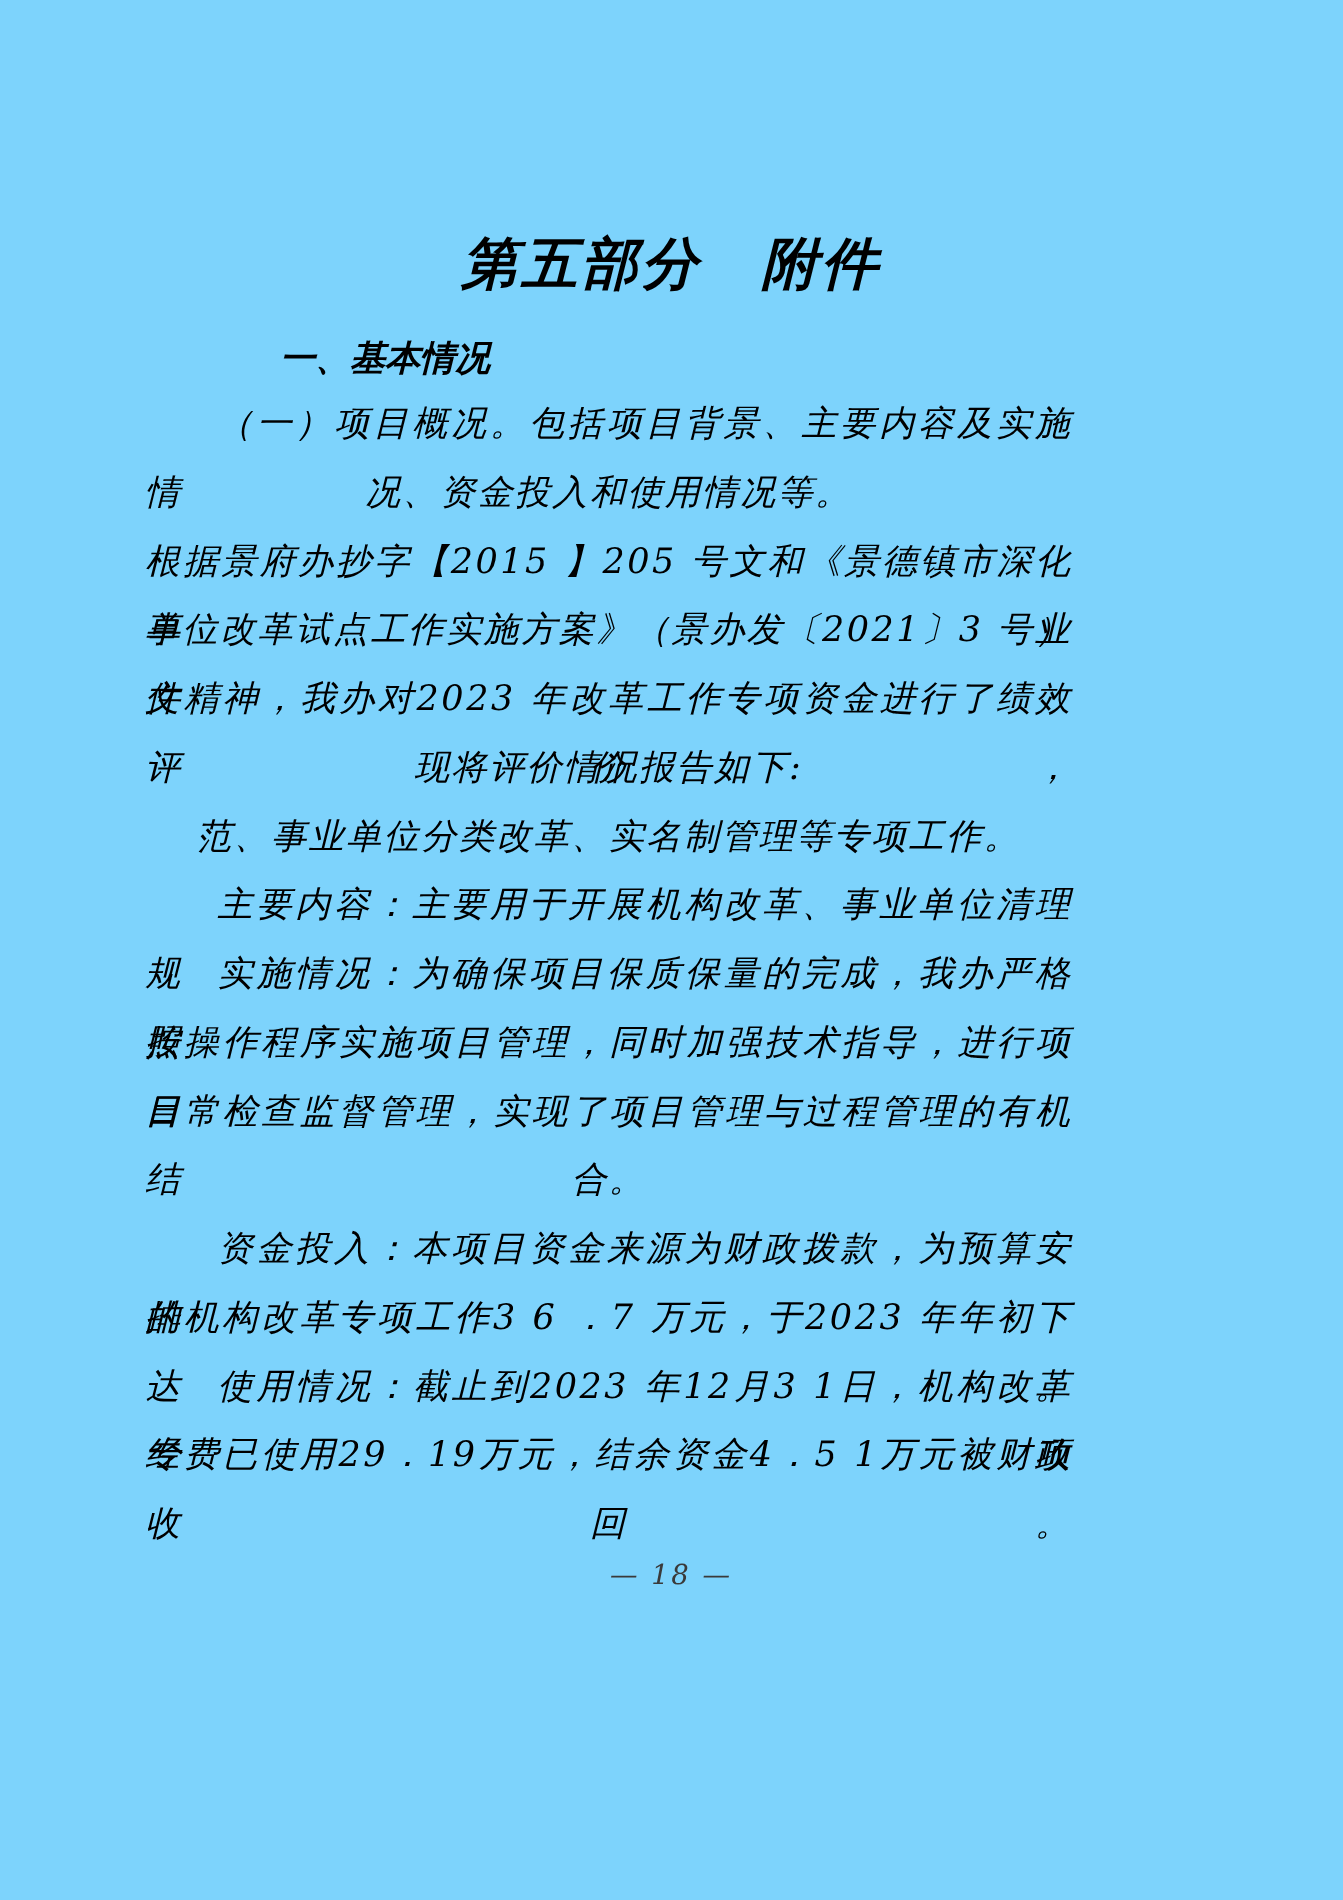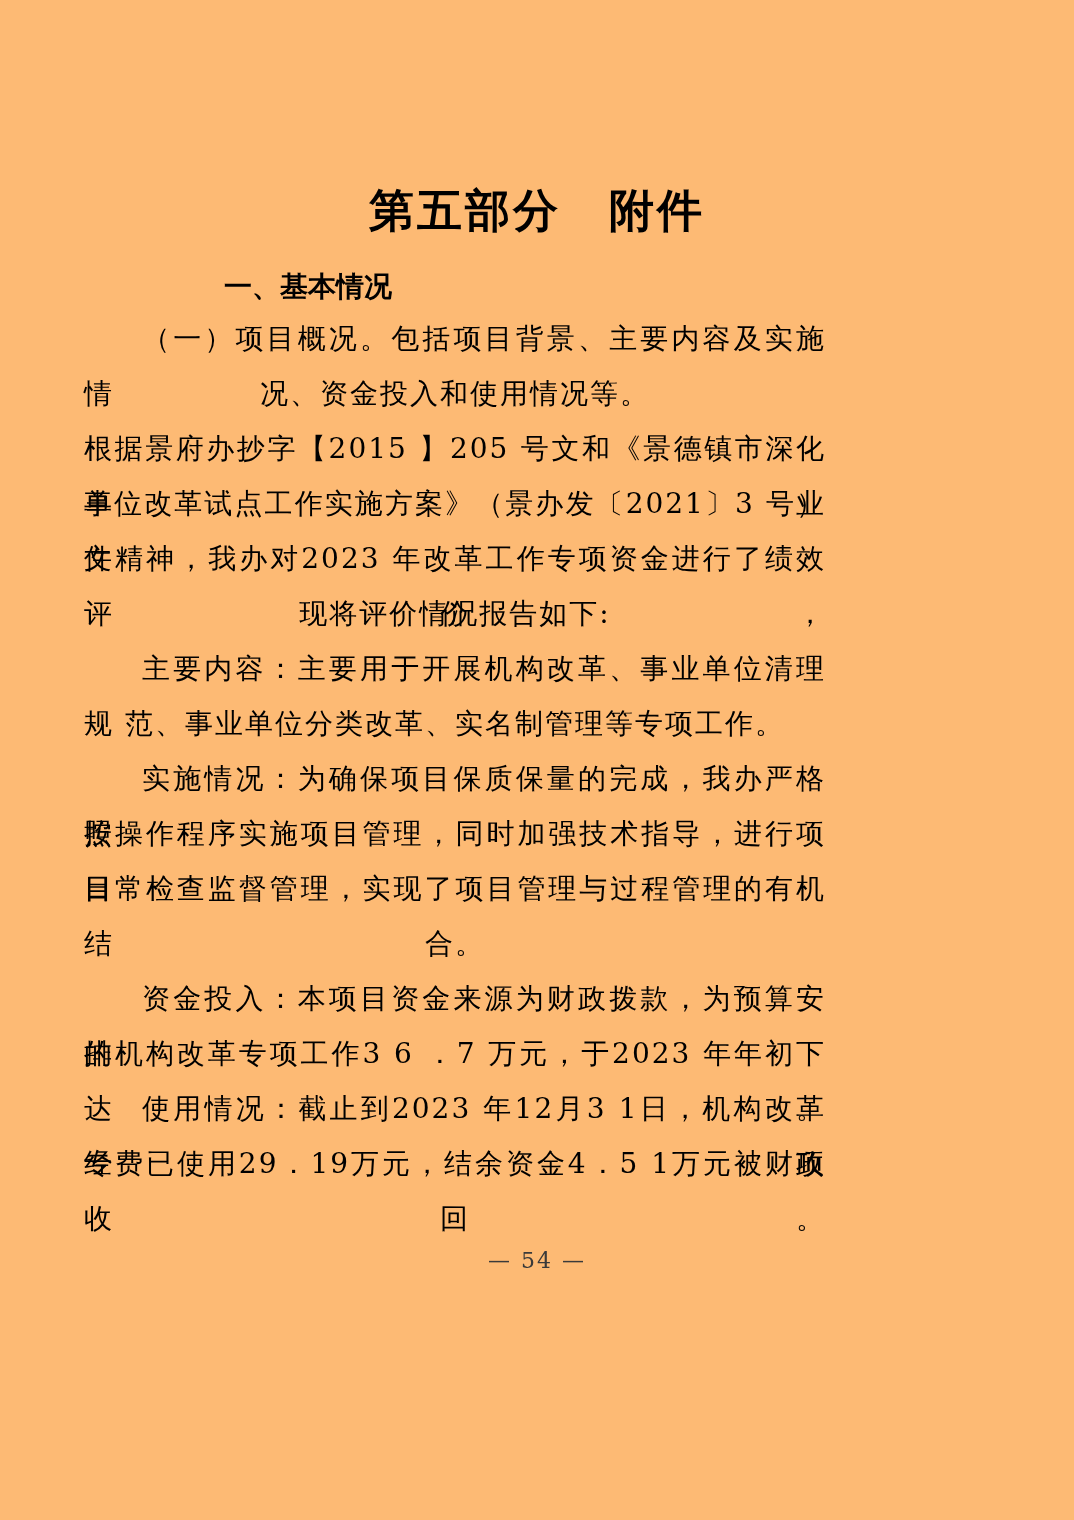--- a/index.html
+++ b/index.html
@@ -1,24 +1,25 @@
 <!DOCTYPE html>
 <html><head>
 <meta charset="utf-8">
 <style>
   * { margin: 0; padding: 0; box-sizing: border-box; }
   html, body { background: #ffffff; }
   .page {
     position: relative;
     width: 1074px;
     height: 1520px;
-    background: #fdba74;
+    background: #7dd3fc;
     color: #000000;
     overflow: hidden;
     font-family: "DejaVu Serif", "Liberation Serif", serif;
+    font-style: italic;
   }
   .part-title {
     margin-top: 188px;
     text-align: center;
     font-size: 45px;
     line-height: 1;
     font-weight: bold;
     letter-spacing: 3px;
     font-family: "DejaVu Serif", "Liberation Serif", serif;
   }
@@ -35,21 +36,21 @@
     margin-top: 40px;
     margin-left: 172px;
     text-indent: 52px;
     font-size: 28px;
     line-height: 1;
     font-weight: bold;
     font-family: "DejaVu Sans", "Liberation Sans", sans-serif;
   }
   .doc-body {
     margin-top: 10px;
-    margin-left: 84px;
+    margin-left: 116px;
     width: 742px;
   }
   .doc-line {
     font-size: 28px;
     line-height: 55px;
     height: 55px;
     letter-spacing: 2px;
     white-space: nowrap;
     text-align: center;
   }
@@ -80,28 +81,28 @@
 
   <h3 class="section-heading">一、基本情况</h3>
 
   <div class="doc-body" id="doc-body">
       <div class="doc-line justify indent">（一）项目概况。包括项目背景、主要内容及实施情</div>
       <div class="doc-line">况、资金投入和使用情况等。</div>
       <div class="doc-line justify">根据景府办抄字【2015 】205 号文和《景德镇市深化事业</div>
       <div class="doc-line justify">单位改革试点工作实施方案》（景办发〔2021〕3 号）文</div>
       <div class="doc-line justify">件精神，我办对2023 年改革工作专项资金进行了绩效评价，</div>
       <div class="doc-line">现将评价情况报告如下:</div>
+      <div class="doc-line">范、事业单位分类改革、实名制管理等专项工作。</div>
       <div class="doc-line justify indent">主要内容：主要用于开展机构改革、事业单位清理规</div>
-      <div class="doc-line">范、事业单位分类改革、实名制管理等专项工作。</div>
       <div class="doc-line justify indent">实施情况：为确保项目保质保量的完成，我办严格按</div>
       <div class="doc-line justify">照操作程序实施项目管理，同时加强技术指导，进行项目</div>
       <div class="doc-line justify">日常检查监督管理，实现了项目管理与过程管理的有机结</div>
       <div class="doc-line">合。</div>
       <div class="doc-line justify indent">资金投入：本项目资金来源为财政拨款，为预算安排</div>
       <div class="doc-line justify">的机构改革专项工作3 6 ．7 万元，于2023 年年初下达。</div>
       <div class="doc-line justify indent">使用情况：截止到2023 年12月3 1日，机构改革专项</div>
       <div class="doc-line justify">经费已使用29．19万元，结余资金4．5 1万元被财政收回。</div>
     </div>
 
   <div class="page-footer">
-    <span>— 54 —</span>
+    <span>— 18 —</span>
   </div>
 </div>
 
 </body></html>

